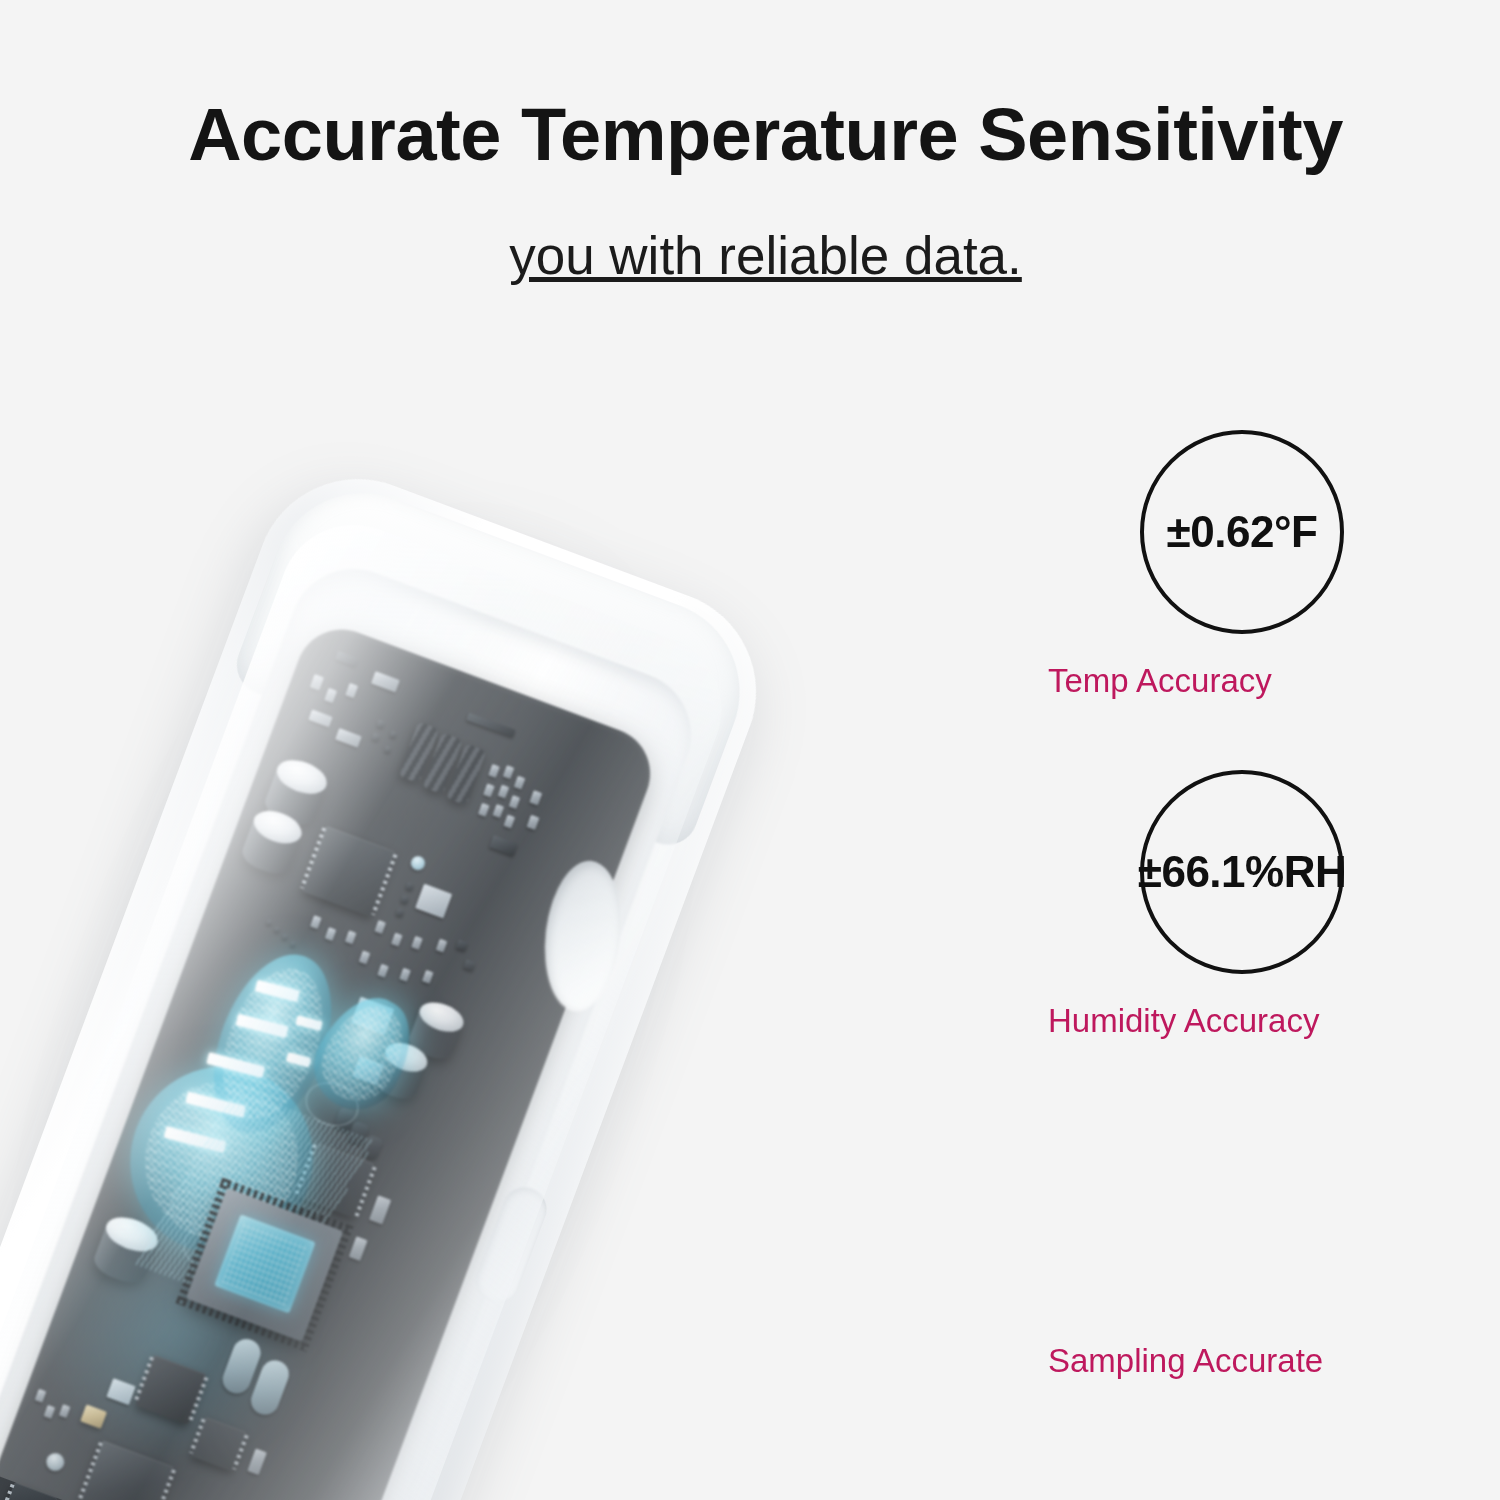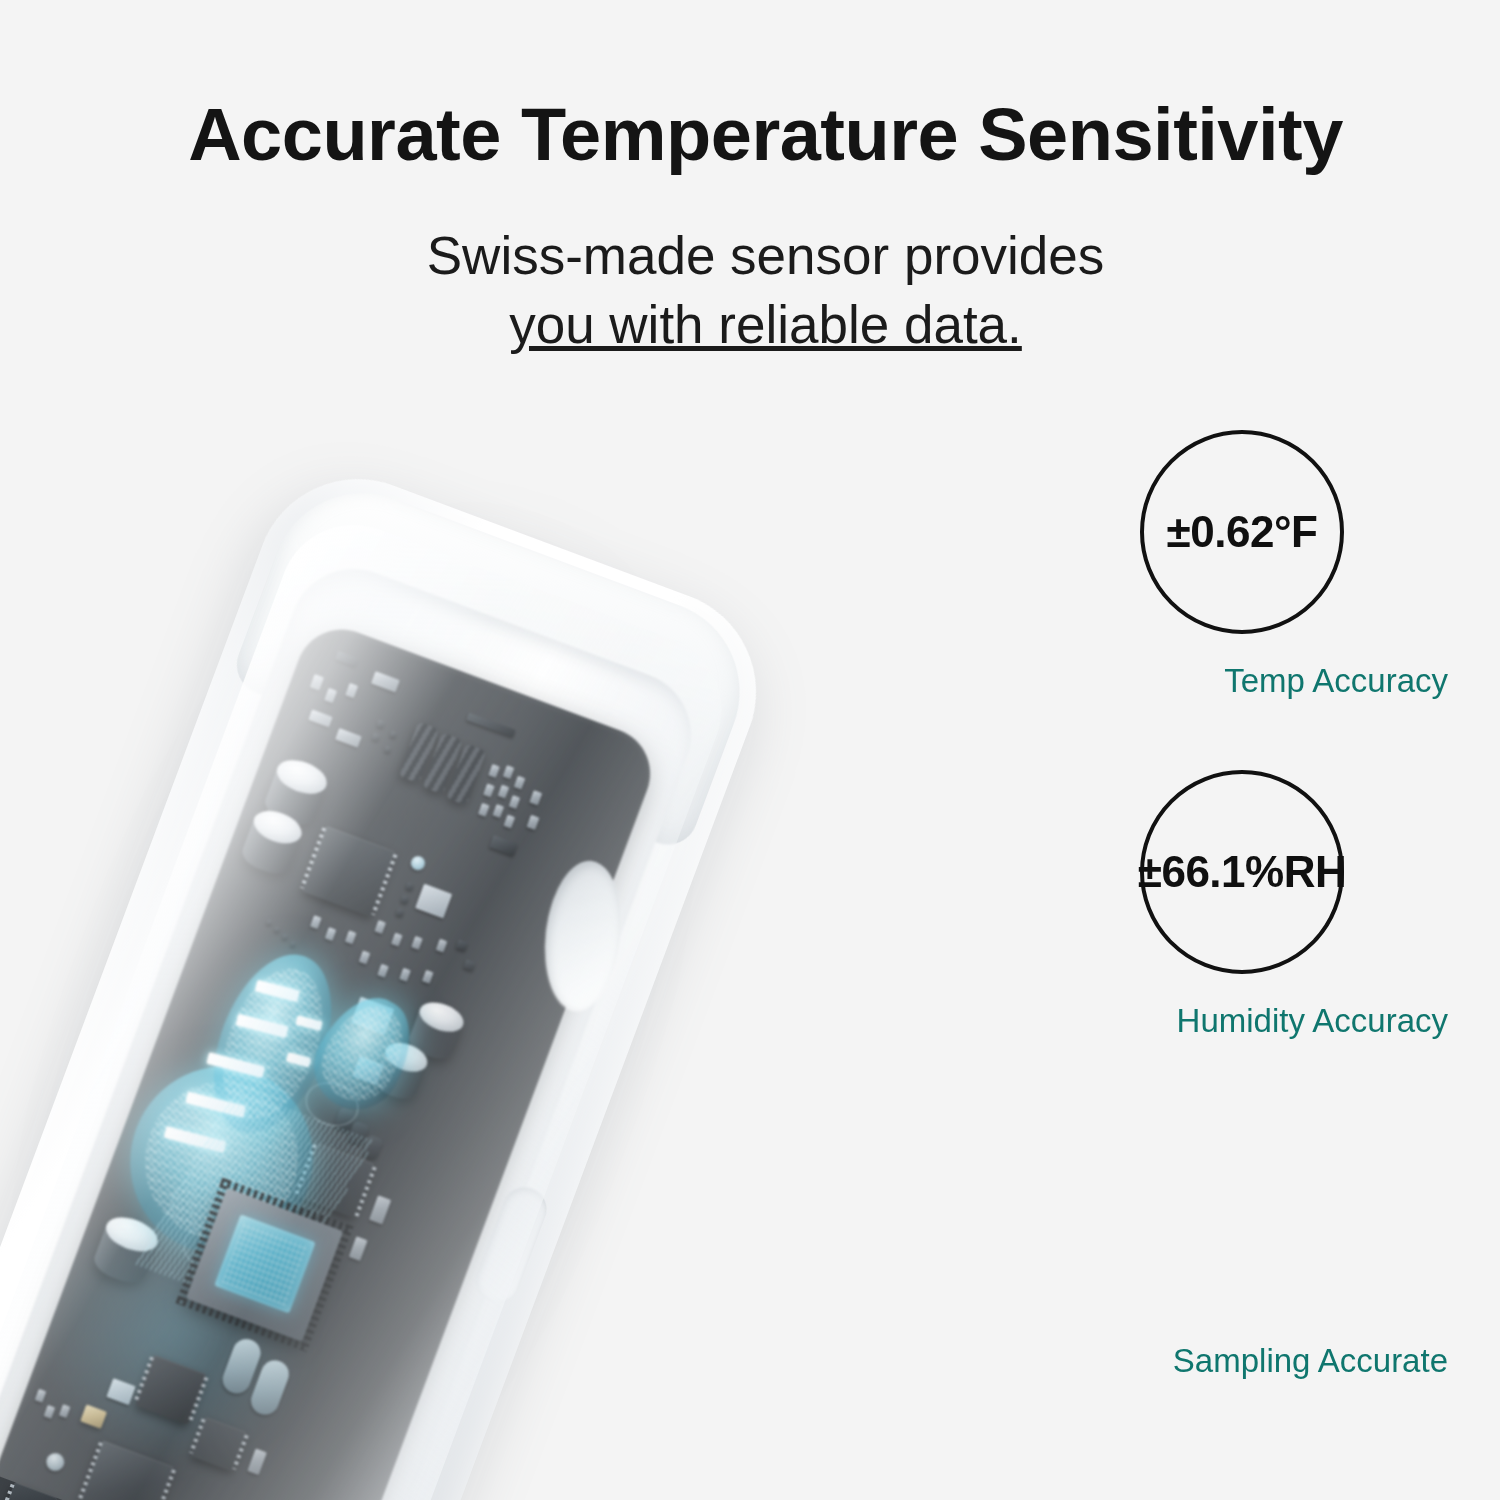--- a/index.html
+++ b/index.html
@@ -79,24 +79,24 @@
   .badge-value.light {
     font-size: 64px;
     font-weight: normal;
     letter-spacing: -1px;
   }
   .badge-label {
     position: absolute;
     top: 232px;
     left: -40px;
     width: 400px;
-    text-align: right;
+    text-align: left;
     font-size: 33px;
     font-weight: normal;
-    color: #0f766e;
+    color: #be185d;
     white-space: nowrap;
   }
 
   
   .product {
     position: absolute;
     left: -190px;
     top: 360px;
     width: 1180px;
     height: 1260px;
@@ -402,21 +402,20 @@
   }
 </style>
 </head>
 <body>
 
 <div id="page">
 
   <div class="headline">Accurate Temperature Sensitivity</div>
 
   <div class="subhead">
-    <span>Swiss-made sensor provides</span>
     <span class="l2">you with reliable data.</span>
   </div>
 
   <div class="product">
     <div class="prod-rot">
 
       <div class="dev-shadow"></div>
       <div class="shell"></div>
       <div class="shell-rim"></div>
       <div class="cavity"></div>

